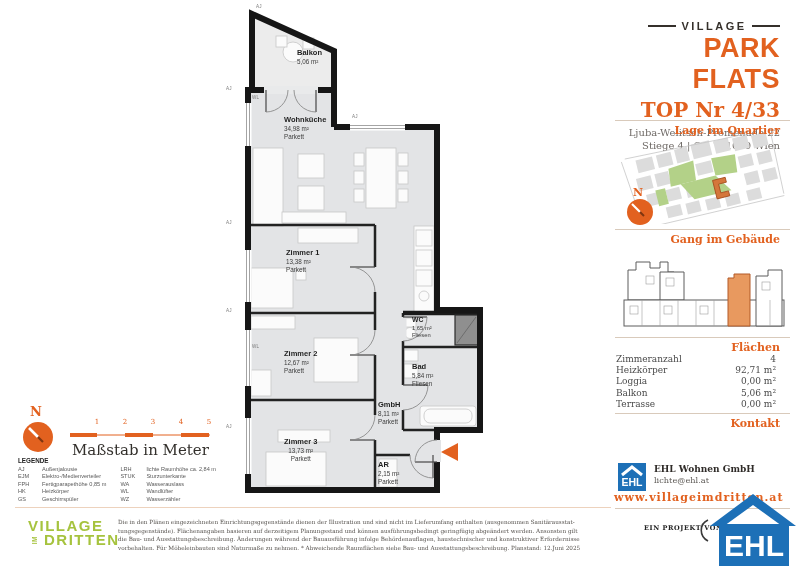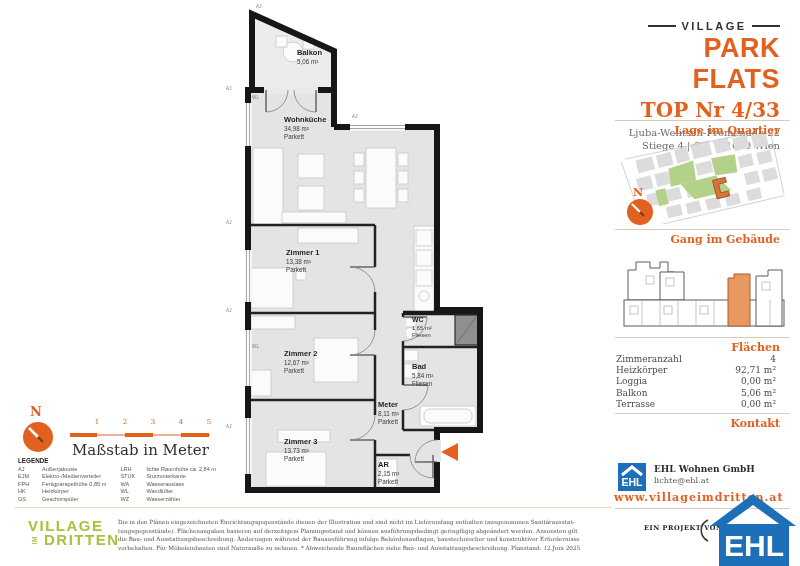--- a/index.html
+++ b/index.html
@@ -190,37 +190,37 @@
   <div class="room-label" style="left:286px;top:248px;">
     <div class="rn">Zimmer 1</div>
     <div class="rv">13,38 m²</div>
     <div class="rv">Parkett</div>
   </div>
   <div class="room-label" style="left:284px;top:349px;">
     <div class="rn">Zimmer 2</div>
     <div class="rv">12,67 m²</div>
     <div class="rv">Parkett</div>
   </div>
-  <div class="room-label" style="left:284px;top:437px;">
+  <div class="room-label" style="left:284px;top:437px;text-align:center;">
     <div class="rn">Zimmer 3</div>
     <div class="rv">13,73 m²</div>
     <div class="rv">Parkett</div>
   </div>
   <div class="room-label" style="left:412px;top:316px;">
     <div class="rn" style="font-size:6.8px">WC</div>
     <div class="rv" style="font-size:5.8px">1,65 m²</div>
     <div class="rv" style="font-size:5.8px">Fliesen</div>
   </div>
   <div class="room-label" style="left:412px;top:362px;">
     <div class="rn">Bad</div>
     <div class="rv">5,84 m²</div>
     <div class="rv">Fliesen</div>
   </div>
   <div class="room-label" style="left:378px;top:400px;">
-    <div class="rn">Meter</div>
+    <div class="rn">GmbH</div>
     <div class="rv">8,11 m²</div>
     <div class="rv">Parkett</div>
   </div>
   <div class="room-label" style="left:378px;top:460px;">
     <div class="rn">AR</div>
     <div class="rv">2,15 m²</div>
     <div class="rv">Parkett</div>
   </div>
   <div id="plan-markers">
       <span class="pmark" style="left: 256px; top: 4px;">AJ</span>

